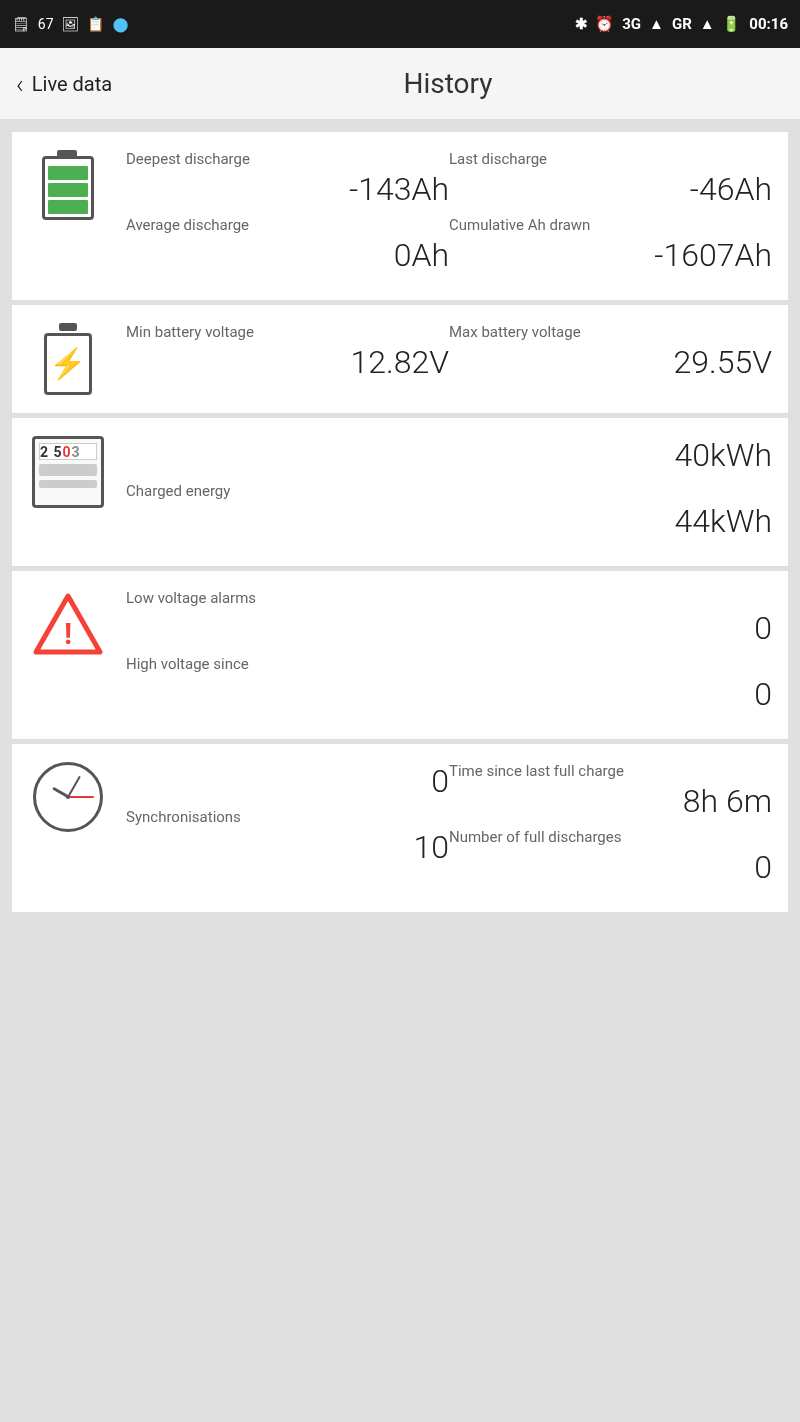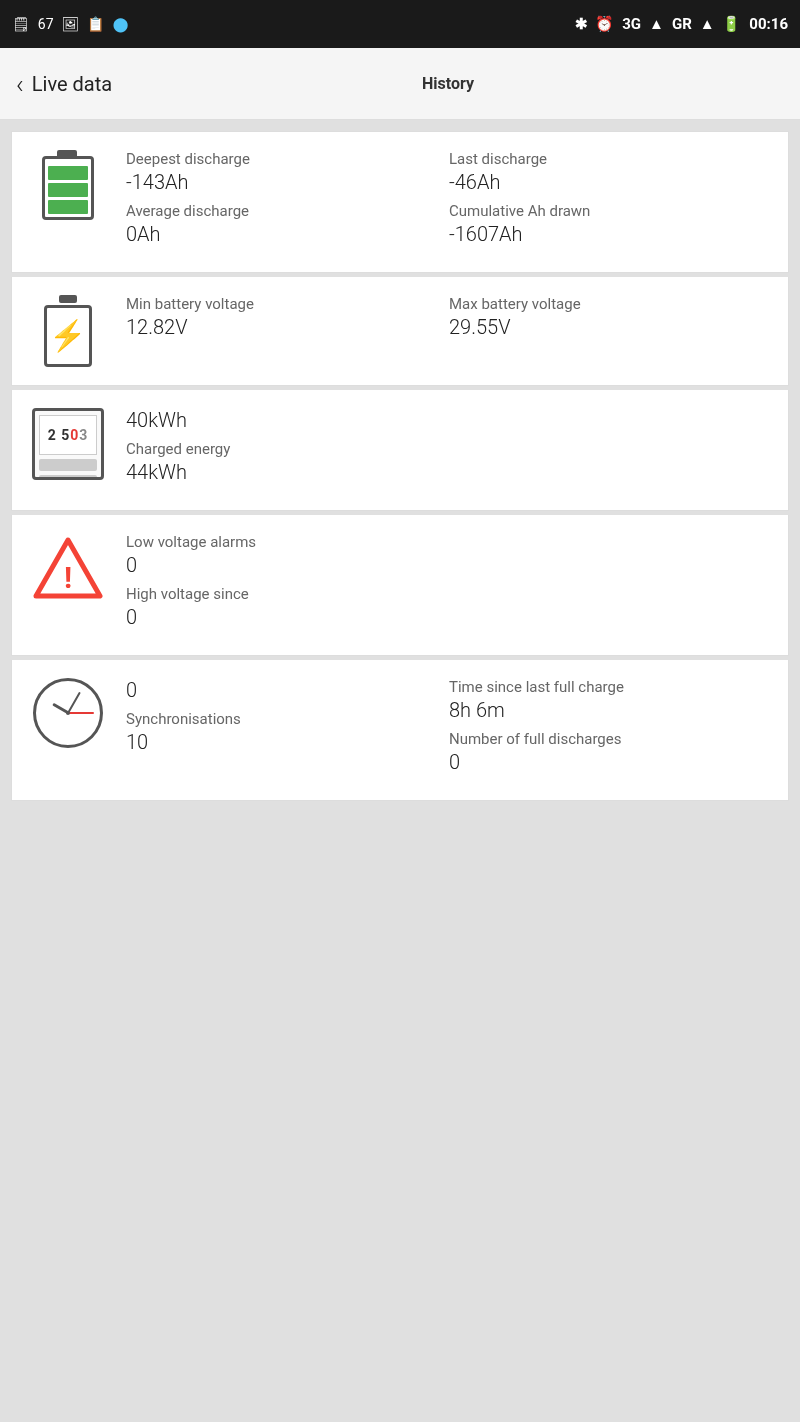--- a/index.html
+++ b/index.html
@@ -48,23 +48,23 @@
       display: flex;
       align-items: center;
       gap: 8px;
       cursor: pointer;
       font-size: 20px;
       color: #222;
     }
     .header-title {
       flex: 1;
       text-align: center;
-      font-size: 16px;
+      font-size: 28px;
       color: #333;
-      font-weight: 700;
+      font-weight: 400;
     }
 
     
     .content {
       padding: 11px;
       display: flex;
       flex-direction: column;
       gap: 4px;
     }
 
@@ -99,24 +99,25 @@
       flex: 1;
       min-width: 180px;
     }
 
     .data-label {
       font-size: 15px;
       color: #666;
       margin-bottom: 2px;
     }
     .data-value {
-      font-size: 20px;
+      font-size: 32px;
       color: #222;
       font-weight: 300;
       margin-bottom: 8px;
+      text-align: right;
     }
 
     
     .battery-icon {
       position: relative;
       width: 56px;
       height: 70px;
     }
     .battery-body {
       width: 52px;
@@ -196,24 +197,23 @@
       border: 3px solid #555;
       border-radius: 4px;
       background: #f9f9f9;
       overflow: hidden;
       position: relative;
     }
     .meter-display {
       background: white;
       margin: 4px;
       border: 1px solid #ccc;
-      height: 40px;
-      display: flex;
-      align-items: center;
-      justify-content: center;
+      height: 17px;
+      display: flex;
+      align-items: center;
       font-size: 14px;
       font-weight: bold;
       color: #333;
       letter-spacing: 1px;
     }
     .meter-red {
       color: #e53935;
     }
     .meter-bottom {
       margin: 4px;

